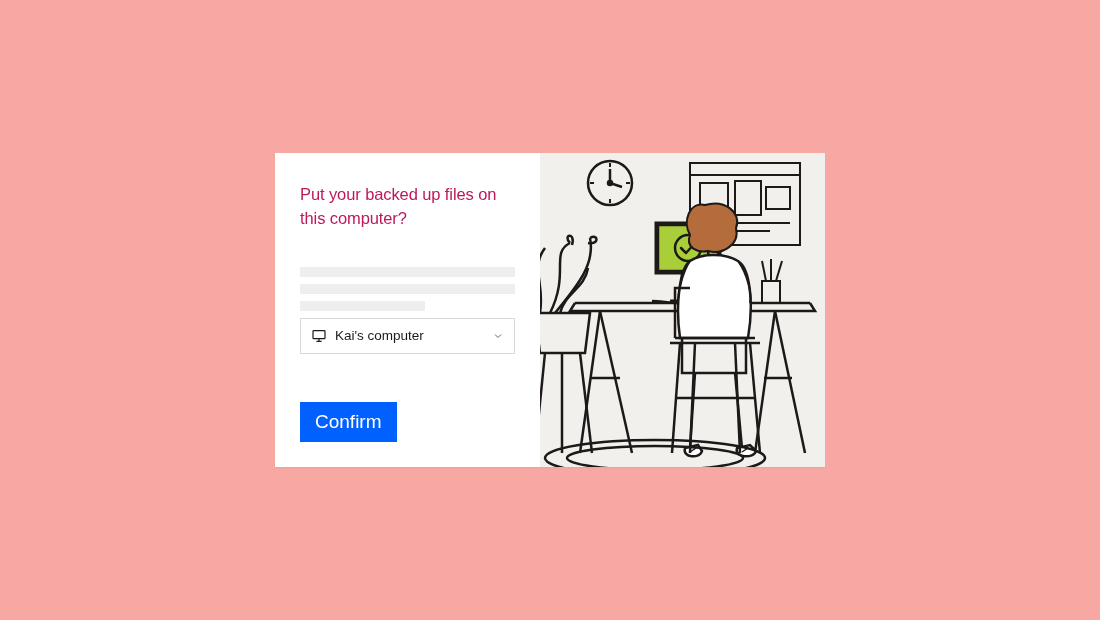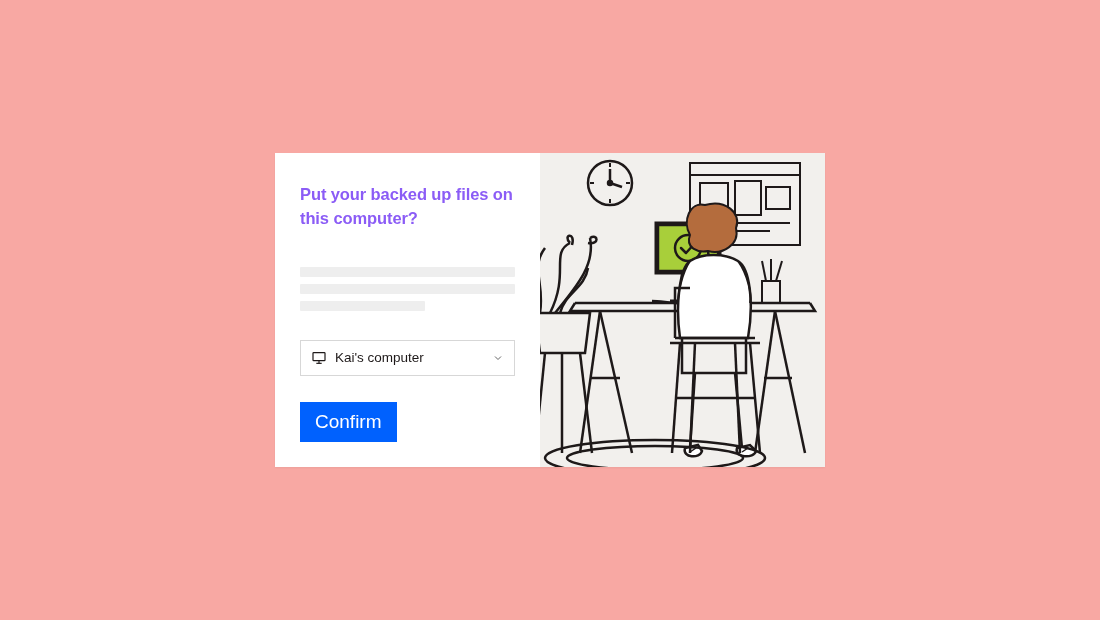--- a/index.html
+++ b/index.html
@@ -22,38 +22,37 @@
     }
     .left-pane {
       width: 265px;
       padding: 30px 25px 25px 25px;
       display: flex;
       flex-direction: column;
     }
     .title {
       font-size: 16.5px;
       line-height: 1.45;
-      color: #8b5cf6;
-      font-weight: 700;
+      color: #be185d;
+      font-weight: 400;
       letter-spacing: -0.1px;
     }
     .placeholder-block {
       margin-top: 36px;
     }
     .ph-line {
       height: 10px;
       background: #eeeeee;
       margin-bottom: 7px;
       border-radius: 1px;
     }
     .ph-line.w1 { width: 100%; }
     .ph-line.w2 { width: 100%; }
     .ph-line.w3 { width: 58%; }
     .select {
-      margin-top: 22px;
       border: 1px solid #d7d7d7;
       height: 36px;
       display: flex;
       align-items: center;
       padding: 0 10px;
       cursor: pointer;
       user-select: none;
       background: #fff;
     }
     .select-icon {

